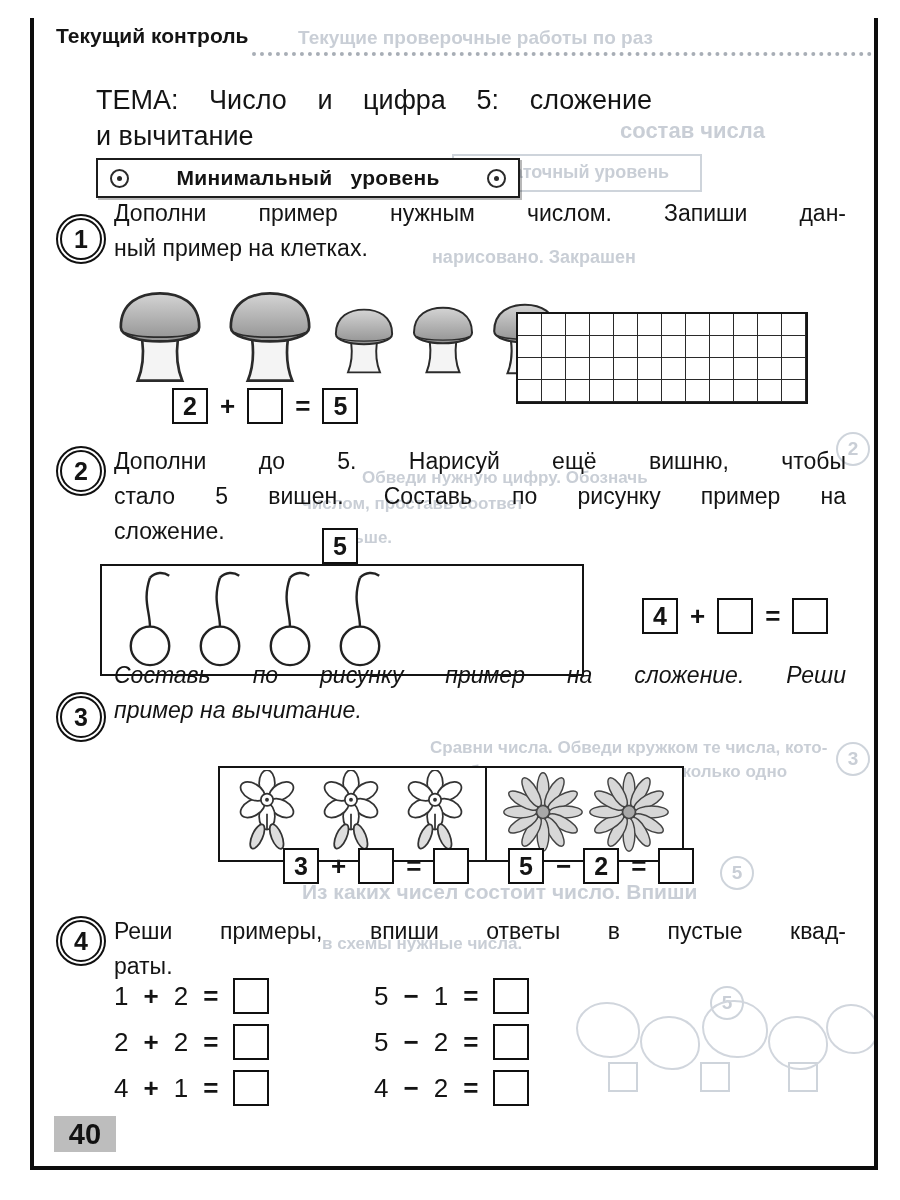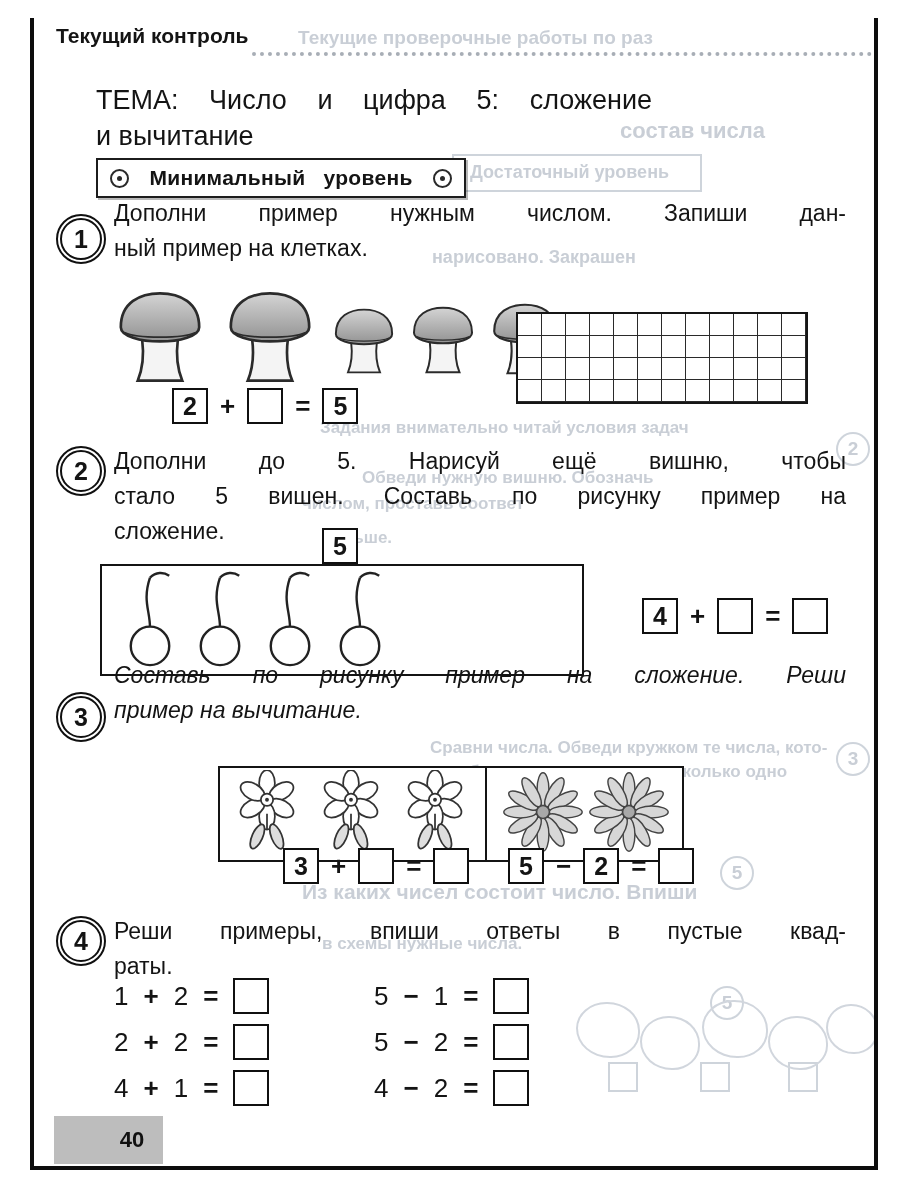--- a/index.html
+++ b/index.html
@@ -19,21 +19,21 @@
   .frame{position:absolute;left:30px;top:18px;width:840px;height:1148px;z-index:1;
     border-left:4px solid #0d0d0d;border-right:4px solid #0d0d0d;border-bottom:4px solid #0d0d0d;}
   .topdash{position:absolute;left:252px;top:52px;width:620px;height:0;z-index:1;
     border-top:4px dotted #a8aeb6;}
   .header-label{position:absolute;left:56px;top:24px;z-index:2;font-size:21px;font-weight:bold;}
   
   .title{position:absolute;left:96px;top:82px;width:556px;z-index:2;
     font-size:27px;font-weight:normal;line-height:36px;}
   .jline{text-align:justify;text-align-last:justify;}
   .lline{text-align:left;}
-  .levelbox{position:absolute;left:96px;top:158px;width:370px;height:40px;z-index:2;
+  .levelbox{position:absolute;left:96px;top:158px;width:424px;height:40px;z-index:2;
     border:2px solid #1c1c1c;box-shadow:2px 2px 0 rgba(0,0,0,.28);
     display:flex;align-items:center;justify-content:space-between;
     padding:0 12px;box-sizing:border-box;background:#fff;}
   .levelbox .lbl{font-weight:bold;font-size:21px;word-spacing:12px;letter-spacing:.3px;}
   .ring{width:15px;height:15px;border:2px solid #2a2a2a;border-radius:50%;
     display:flex;align-items:center;justify-content:center;flex:0 0 auto;}
   .ring::after{content:"";width:5px;height:5px;background:#2a2a2a;border-radius:50%;}
   
   .tnum{position:absolute;width:46px;height:46px;z-index:2;border:2px solid #101010;border-radius:50%;
     display:flex;align-items:center;justify-content:center;
@@ -55,35 +55,34 @@
   .gcell{width:24px;height:22px;border-right:1px solid #2a2a2a;border-bottom:1px solid #2a2a2a;box-sizing:border-box;}
   
   .fivebox{position:absolute;left:322px;top:528px;z-index:3;}
   .cherrybox{position:absolute;left:100px;top:564px;width:480px;height:108px;z-index:2;
     border:2.5px solid #141414;background:#fff;}
   
   .flowerbox{position:absolute;left:218px;top:766px;width:462px;height:92px;z-index:2;
     border:2.5px solid #141414;background:#fff;}
   .fdivider{position:absolute;left:265px;top:0;bottom:0;width:2px;background:#141414;}
   
-  .pagebadge{position:absolute;left:54px;top:1116px;width:62px;height:48px;z-index:3;
+  .pagebadge{position:absolute;left:54px;top:1116px;width:62px;height:36px;z-index:3;
     background:#bdbdbd;display:flex;align-items:center;justify-content:center;
-    font-size:22px;font-weight:bold;color:#111;padding-left:47px;}
+    font-size:29px;font-weight:bold;color:#111;}
   .defs{position:absolute;width:0;height:0;overflow:hidden;}
 </style>
 </head>
 <body>
 
 <div class="bleed">
     <div class="bl-t" style="left: 298px; top: 27px; font-size: 19px;">Текущие проверочные работы по раз</div>
     <div class="bl-t" style="left: 620px; top: 118px; font-size: 22px;">состав числа</div>
     <div class="bl-t" style="left: 470px; top: 162px; font-size: 18px;">Достаточный уровень</div>
     <div class="bl-t" style="left: 432px; top: 247px; font-size: 18px;">нарисовано. Закрашен</div>
-    <div class="bl-t" style="left: 320px; top: 418px; font-size: 17px;">Задания внимательно читай условия задач</div>
-    <div class="bl-t" style="left: 362px; top: 468px; font-size: 17px;">Обведи нужную вишню. Обозначь</div>
+    <div class="bl-t" style="left: 362px; top: 468px; font-size: 17px;">Обведи нужную цифру. Обозначь</div>
     <div class="bl-t" style="left: 302px; top: 494px; font-size: 17px;">числом, проставь соответ</div>
     <div class="bl-t" style="left: 322px; top: 528px; font-size: 17px;">больше.</div>
     <div class="bl-t" style="left: 430px; top: 738px; font-size: 17px;">Сравни числа. Обведи кружком те числа, кото-</div>
     <div class="bl-t" style="left: 430px; top: 762px; font-size: 17px;">рые больше, чем второе, на сколько одно</div>
     <div class="bl-t" style="left: 430px; top: 786px; font-size: 17px;">меньше.</div>
     <div class="bl-t" style="left: 432px; top: 826px; font-size: 18px;">3  1  4</div>
     <div class="bl-t" style="left: 302px; top: 880px; font-size: 21px;">Из каких чисел состоит число. Впиши</div>
     <div class="bl-t" style="left: 302px; top: 934px; font-size: 17px; margin-left: 20px;">в схемы нужные числа.</div>
     <div class="bl-t bl-c" style="left: 836px; top: 432px; font-size: 19px;">2</div>
     <div class="bl-t bl-c" style="left: 836px; top: 742px; font-size: 19px;">3</div>

